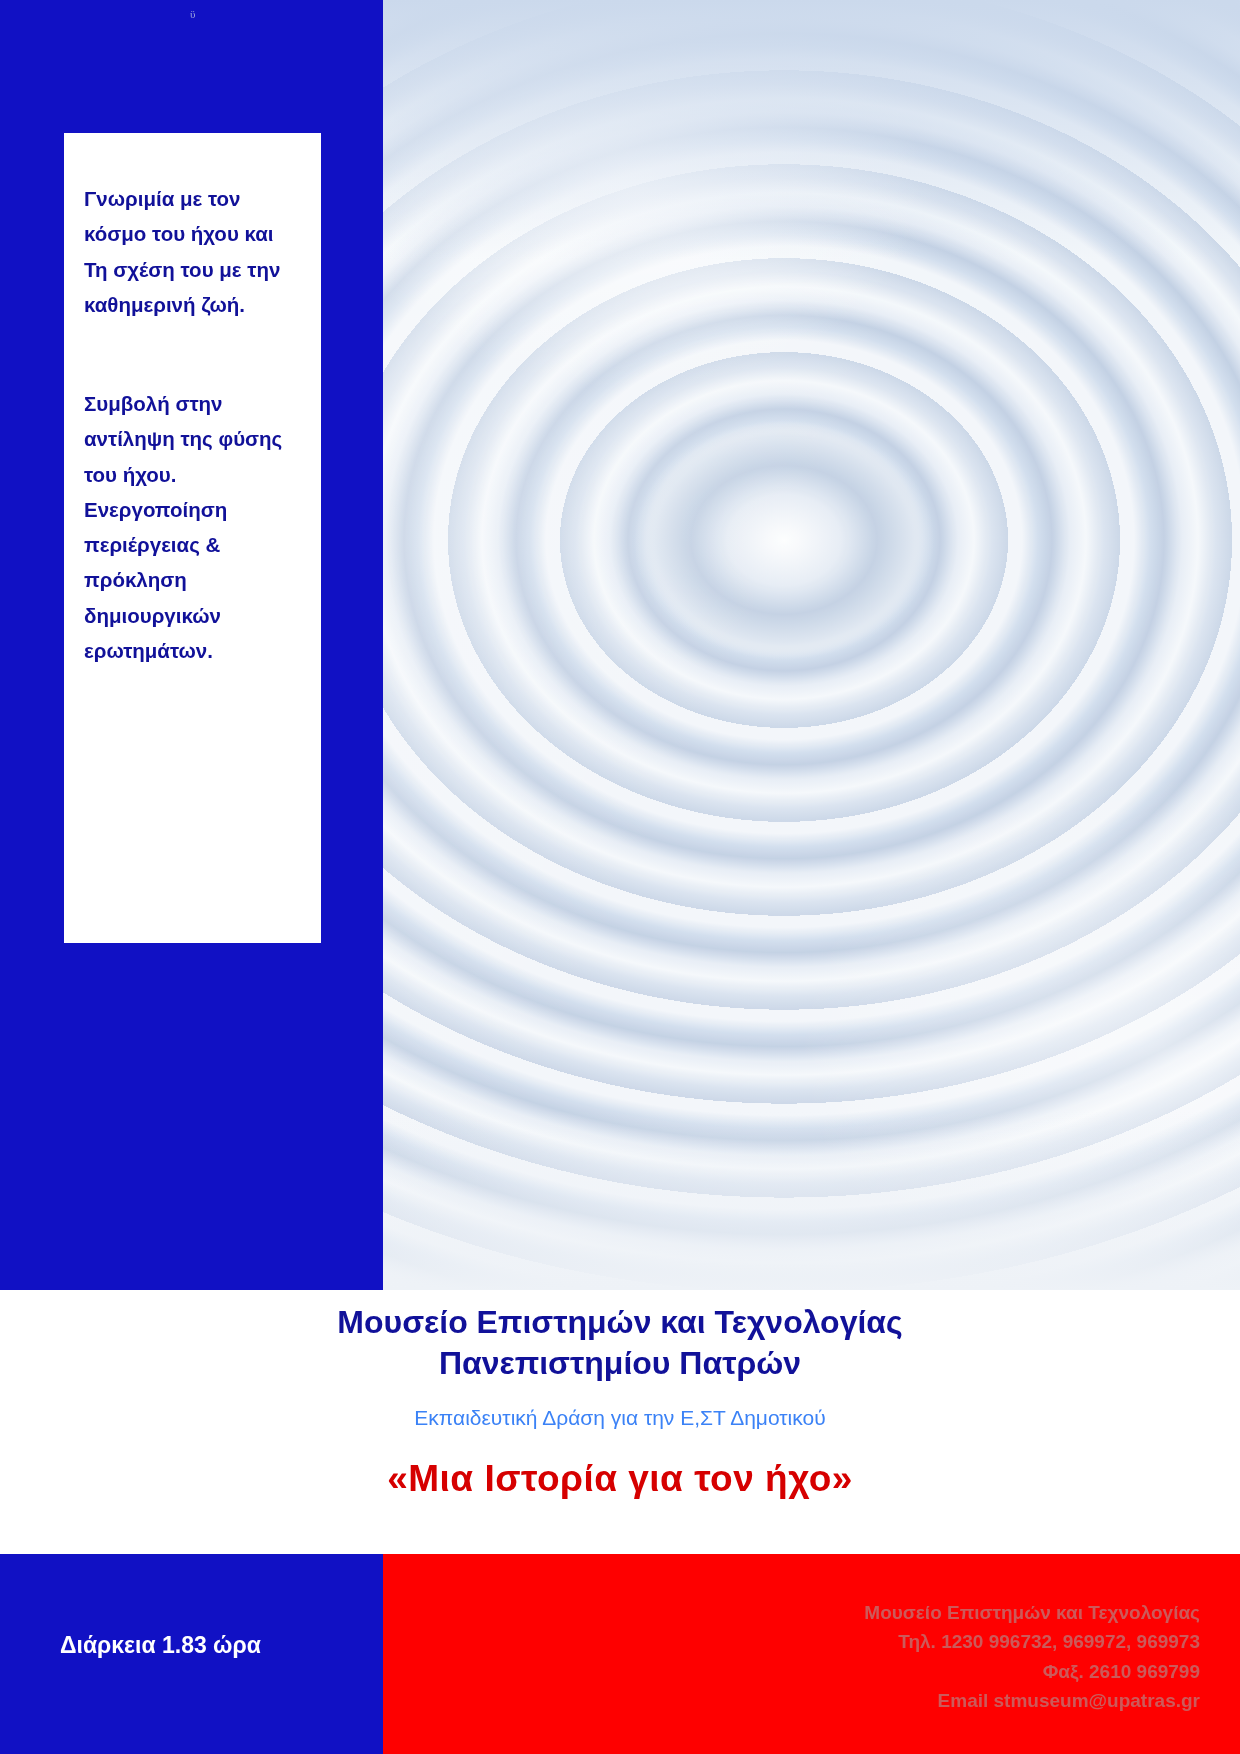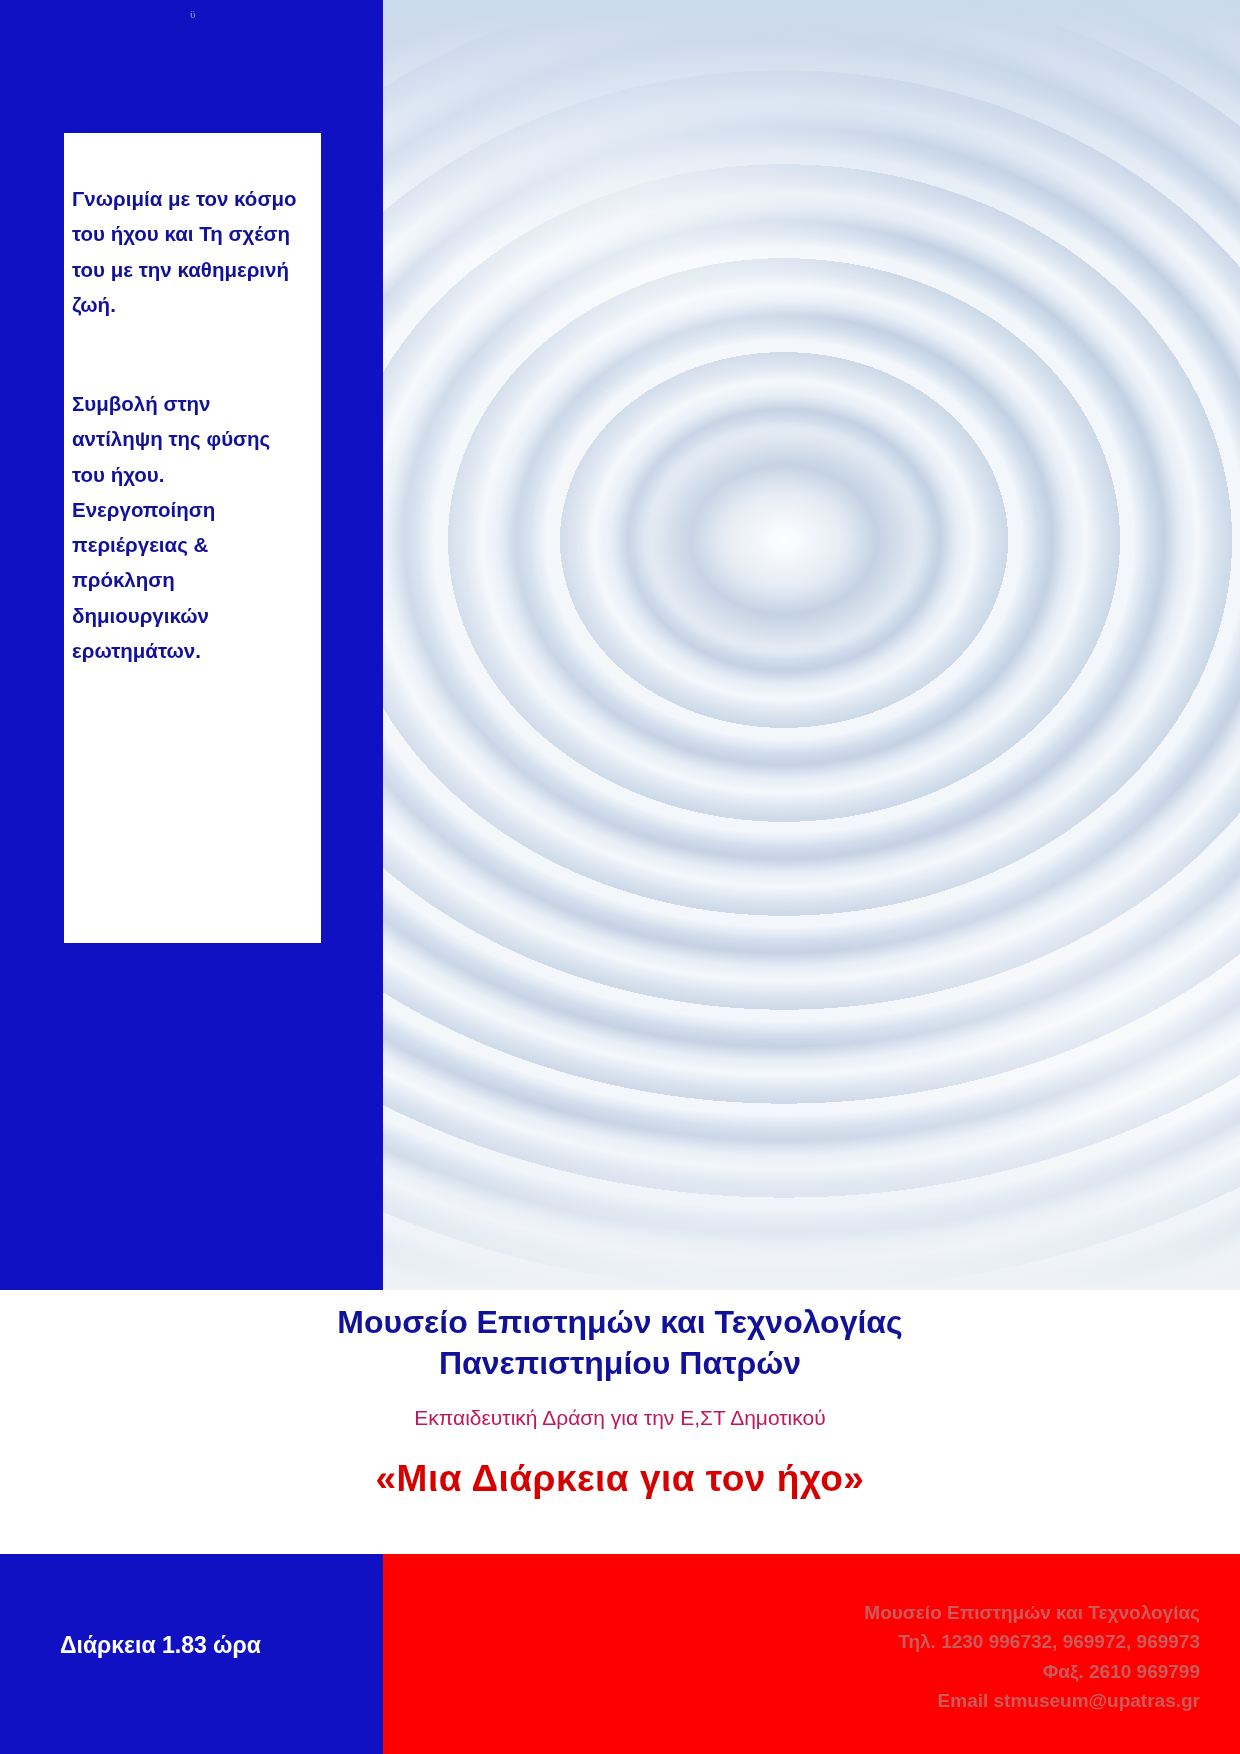--- a/index.html
+++ b/index.html
@@ -86,21 +86,21 @@
   }
 
   #aims-box {
     position: absolute;
     left: 64px;
     top: 133px;
     width: 257px;
     height: 810px;
     background: #ffffff;
     box-sizing: border-box;
-    padding: 48px 22px 0 8px;
+    padding: 48px 22px 0 20px;
   }
   .aim-block {
     color: #111199;
     font-weight: bold;
     font-size: 20.5px;
     line-height: 1.72;
     margin: 0 0 0 0;
   }
   .aim-block.gap-1 { margin-top: 64px; }
   .aim-block.gap-2 { }
@@ -126,21 +126,21 @@
   }
   #museum-line1, #museum-line2 {
     color: #111199;
     font-weight: bold;
     font-size: 32px;
     line-height: 1.28;
     margin: 0;
   }
   #museum-line1 { padding-top: 12px; }
   #subtitle {
-    color: #be185d;
+    color: #3b82f6;
     font-size: 21px;
     margin-top: 22px;
   }
   #event-title {
     color: #d60000;
     font-weight: bold;
     font-size: 37px;
     margin-top: 28px;
     letter-spacing: 0.5px;
   }
@@ -206,21 +206,21 @@
       <p class="aim-block gap-1">Συμβολή στην αντίληψη  της φύσης
 του ήχου.</p>
       <p class="aim-block gap-2">Ενεργοποίηση περιέργειας &amp; πρόκληση δημιουργικών ερωτημάτων.</p>
     </div>
   </div>
 
   <div id="titles">
     <div id="museum-line1">Μουσείο Επιστημών και Τεχνολογίας</div>
     <div id="museum-line2">Πανεπιστημίου Πατρών</div>
     <div id="subtitle">Εκπαιδευτική Δράση για την Ε,ΣΤ Δημοτικού</div>
-    <div id="event-title">«Μια Διάρκεια για τον ήχο»</div>
+    <div id="event-title">«Μια Ιστορία για τον ήχο»</div>
   </div>
 
   <div id="bottom-bar">
     <div id="bottom-blue"></div>
     <div id="bottom-red"></div>
     <div id="duration">Διάρκεια  1.83 ώρα</div>
     <div id="contact">
       <span class="contact-line">Μουσείο Επιστημών και Τεχνολογίας</span>
       <span class="contact-line">Τηλ. 1230 996732, 969972, 969973</span>
       <span class="contact-line">Φαξ. 2610 969799</span>

